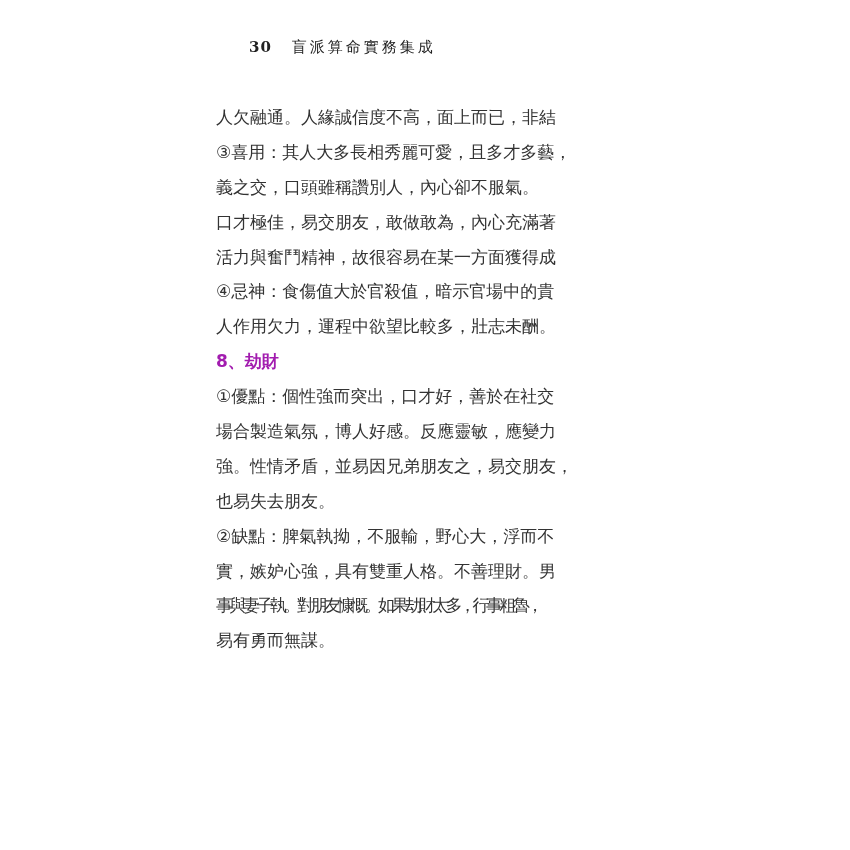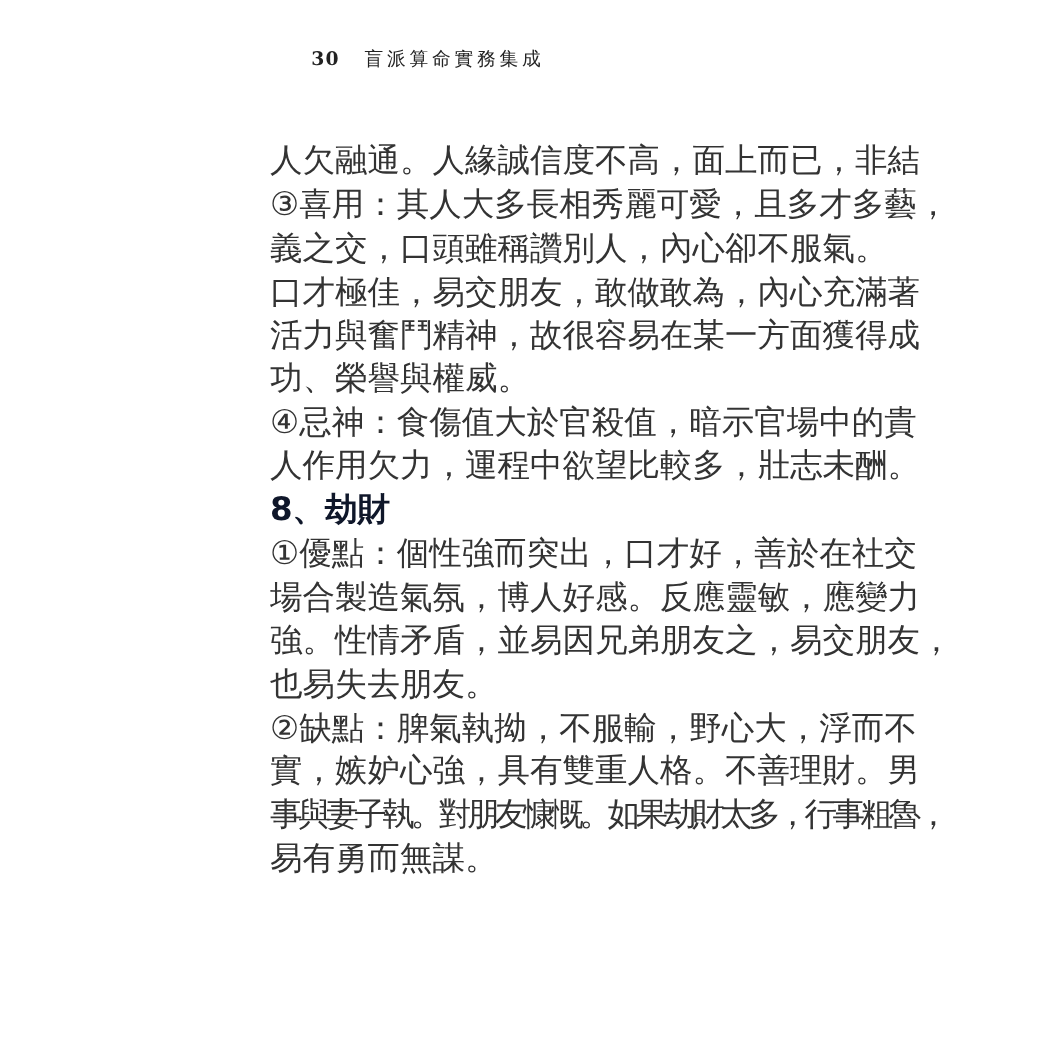--- a/index.html
+++ b/index.html
@@ -29,55 +29,54 @@
       font-weight: bold;
       margin-right: 14px;
       margin-left: 32px;
     }
     .page-header .book-title {
       letter-spacing: 3px;
     }
     .body-text {
       position: absolute;
       left: 216px;
-      top: 112px;
+      top: 100px;
       width: 440px;
-      font-size: 26px;
+      font-size: 17px;
       line-height: 34.9px;
       color: #333;
     }
     .line {
       display: block;
       white-space: nowrap;
       height: 34.9px;
       overflow: visible;
     }
     .line.heading {
       font-weight: bold;
-      color: #0f172a;
+      color: #a21caf;
     }
     .line.squeezed {
       letter-spacing: -3.5px;
     }
   </style>
 </head>
 <body>
 
 <div class="page-header">
   <span class="page-number">30</span>
   <span class="book-title">盲派算命實務集成</span>
 </div>
 
 <div class="body-text">
   <span class="line">人欠融通。人緣誠信度不高，面上而已，非結</span>
   <span class="line">③喜用：其人大多長相秀麗可愛，且多才多藝，</span>
   <span class="line">義之交，口頭雖稱讚別人，內心卻不服氣。</span>
   <span class="line">口才極佳，易交朋友，敢做敢為，內心充滿著</span>
   <span class="line">活力與奮鬥精神，故很容易在某一方面獲得成</span>
-  <span class="line">功、榮譽與權威。</span>
   <span class="line">④忌神：食傷值大於官殺值，暗示官場中的貴</span>
   <span class="line">人作用欠力，運程中欲望比較多，壯志未酬。</span>
   <span class="line heading">8、劫財</span>
   <span class="line">①優點：個性強而突出，口才好，善於在社交</span>
   <span class="line">場合製造氣氛，博人好感。反應靈敏，應變力</span>
   <span class="line">強。性情矛盾，並易因兄弟朋友之，易交朋友，</span>
   <span class="line">也易失去朋友。</span>
   <span class="line">②缺點：脾氣執拗，不服輸，野心大，浮而不</span>
   <span class="line">實，嫉妒心強，具有雙重人格。不善理財。男</span>
   <span class="line squeezed">事與妻子執。對朋友慷慨。如果劫財太多，行事粗魯，</span>

